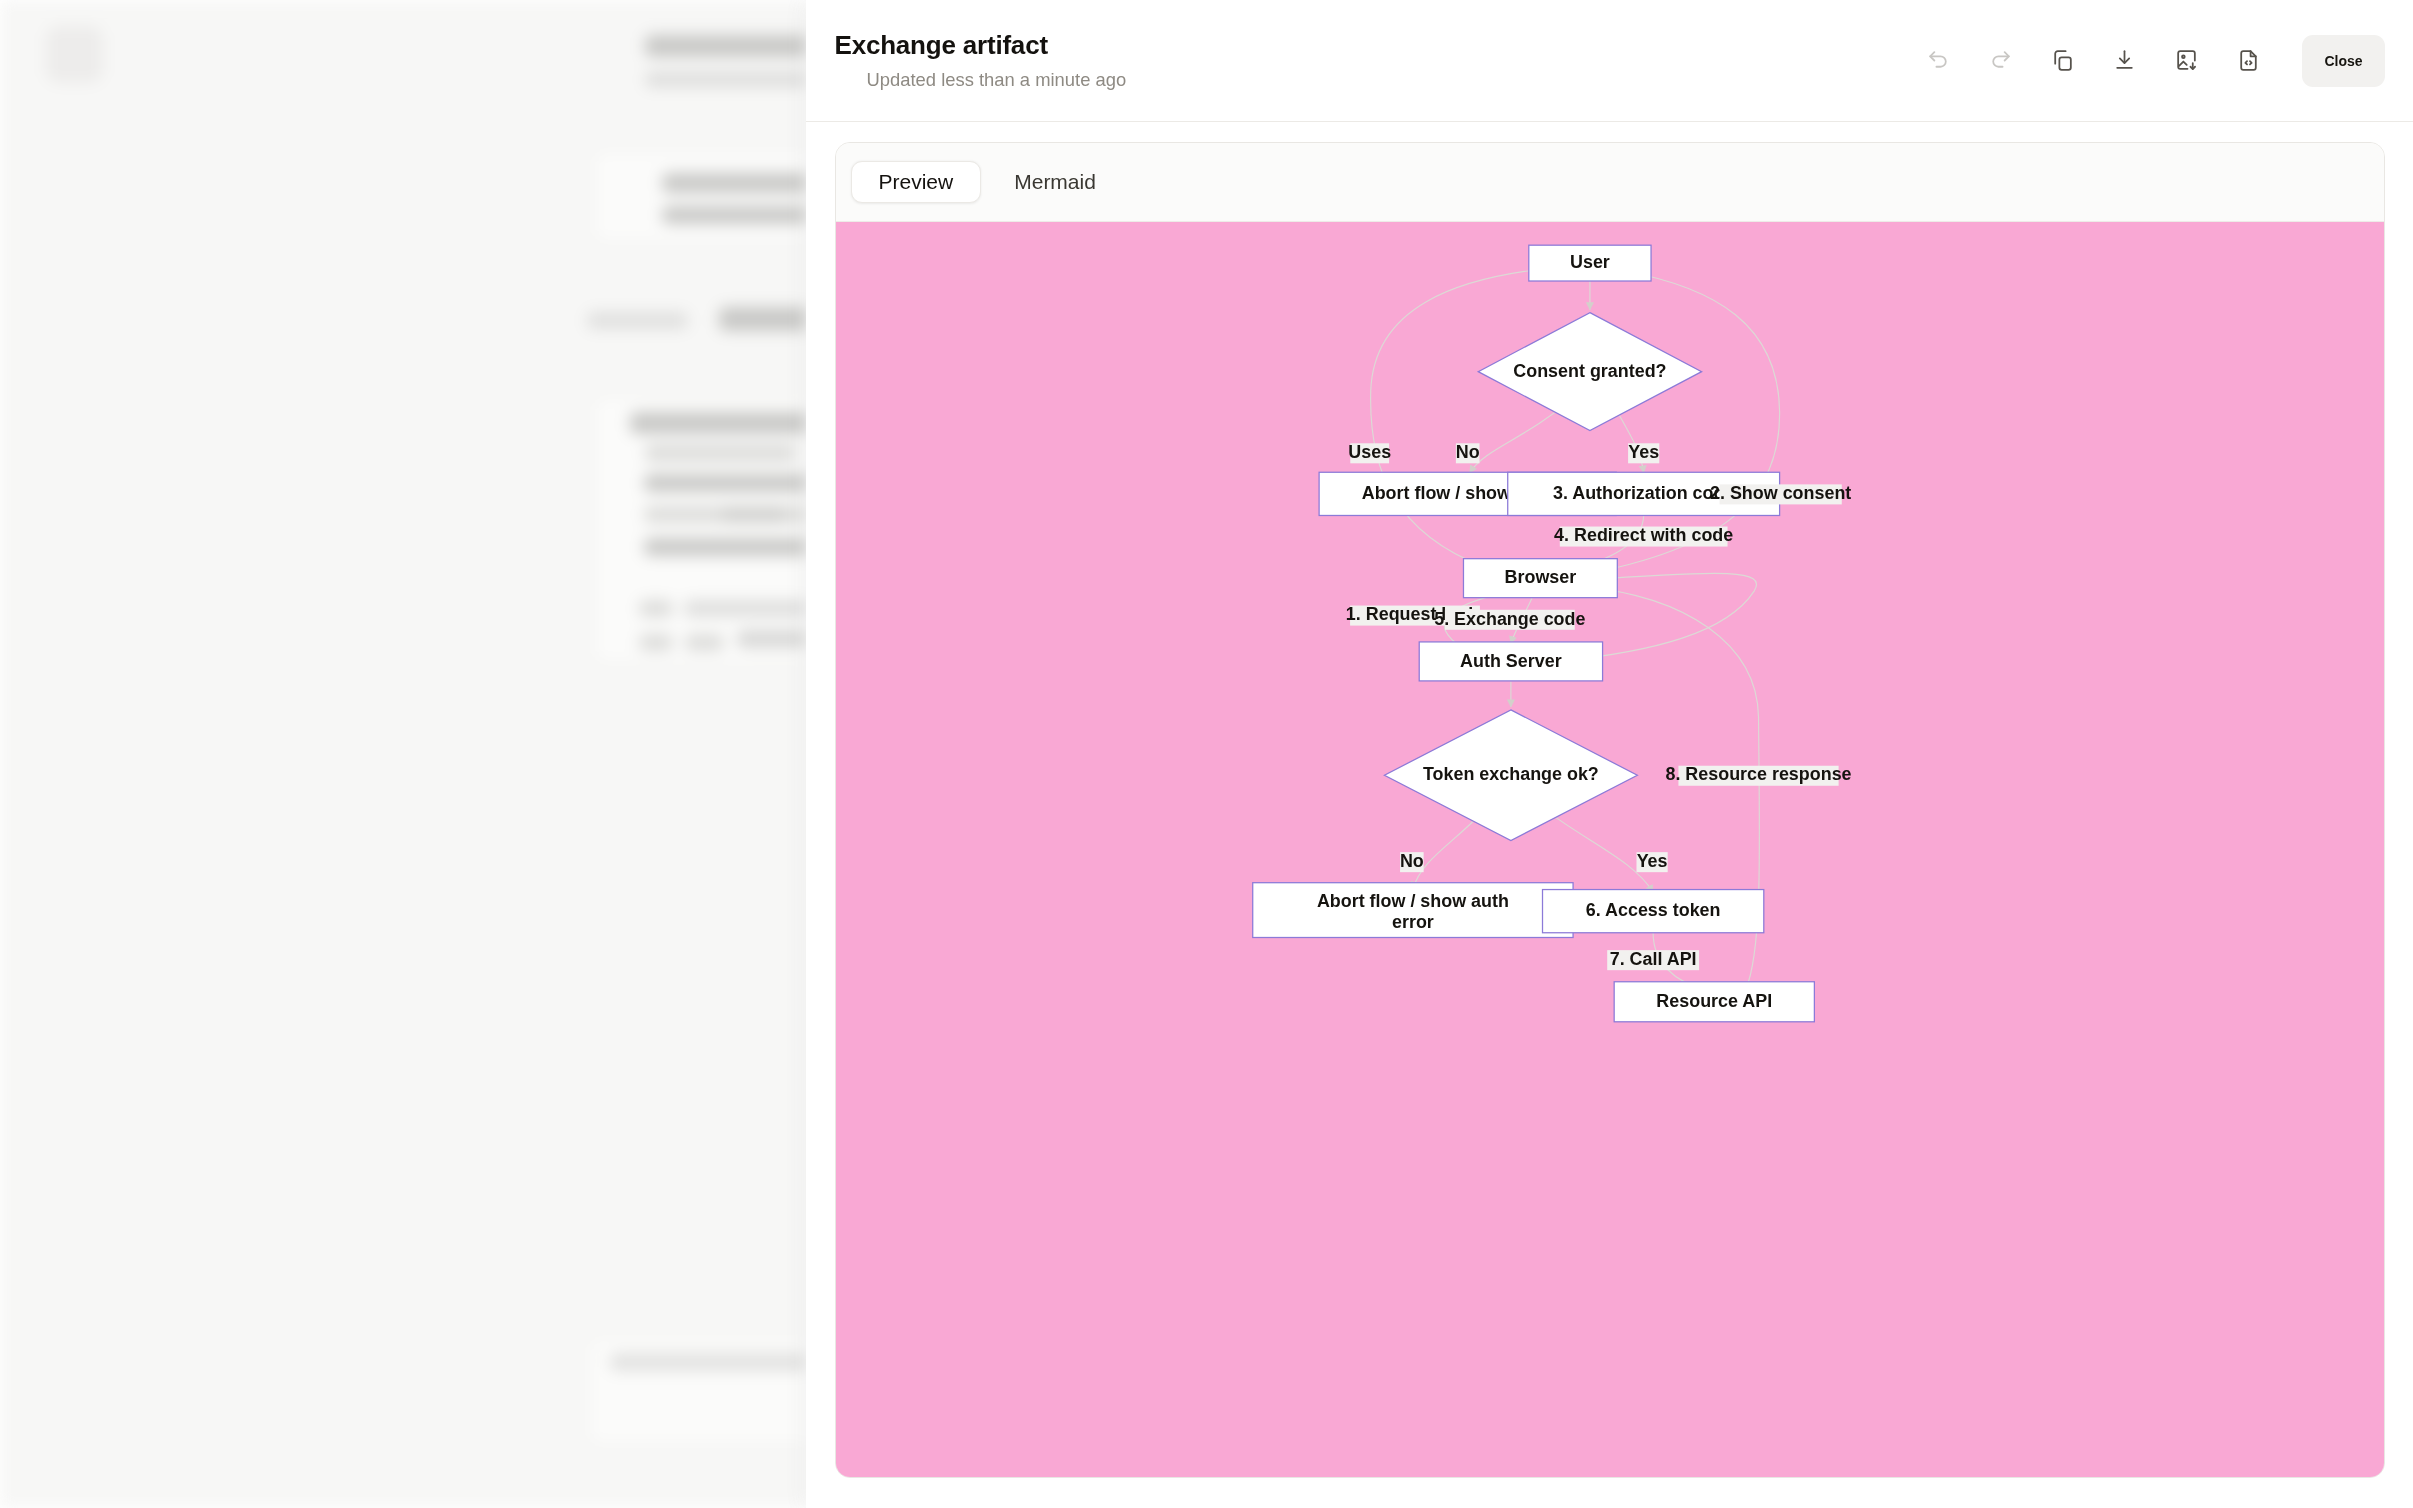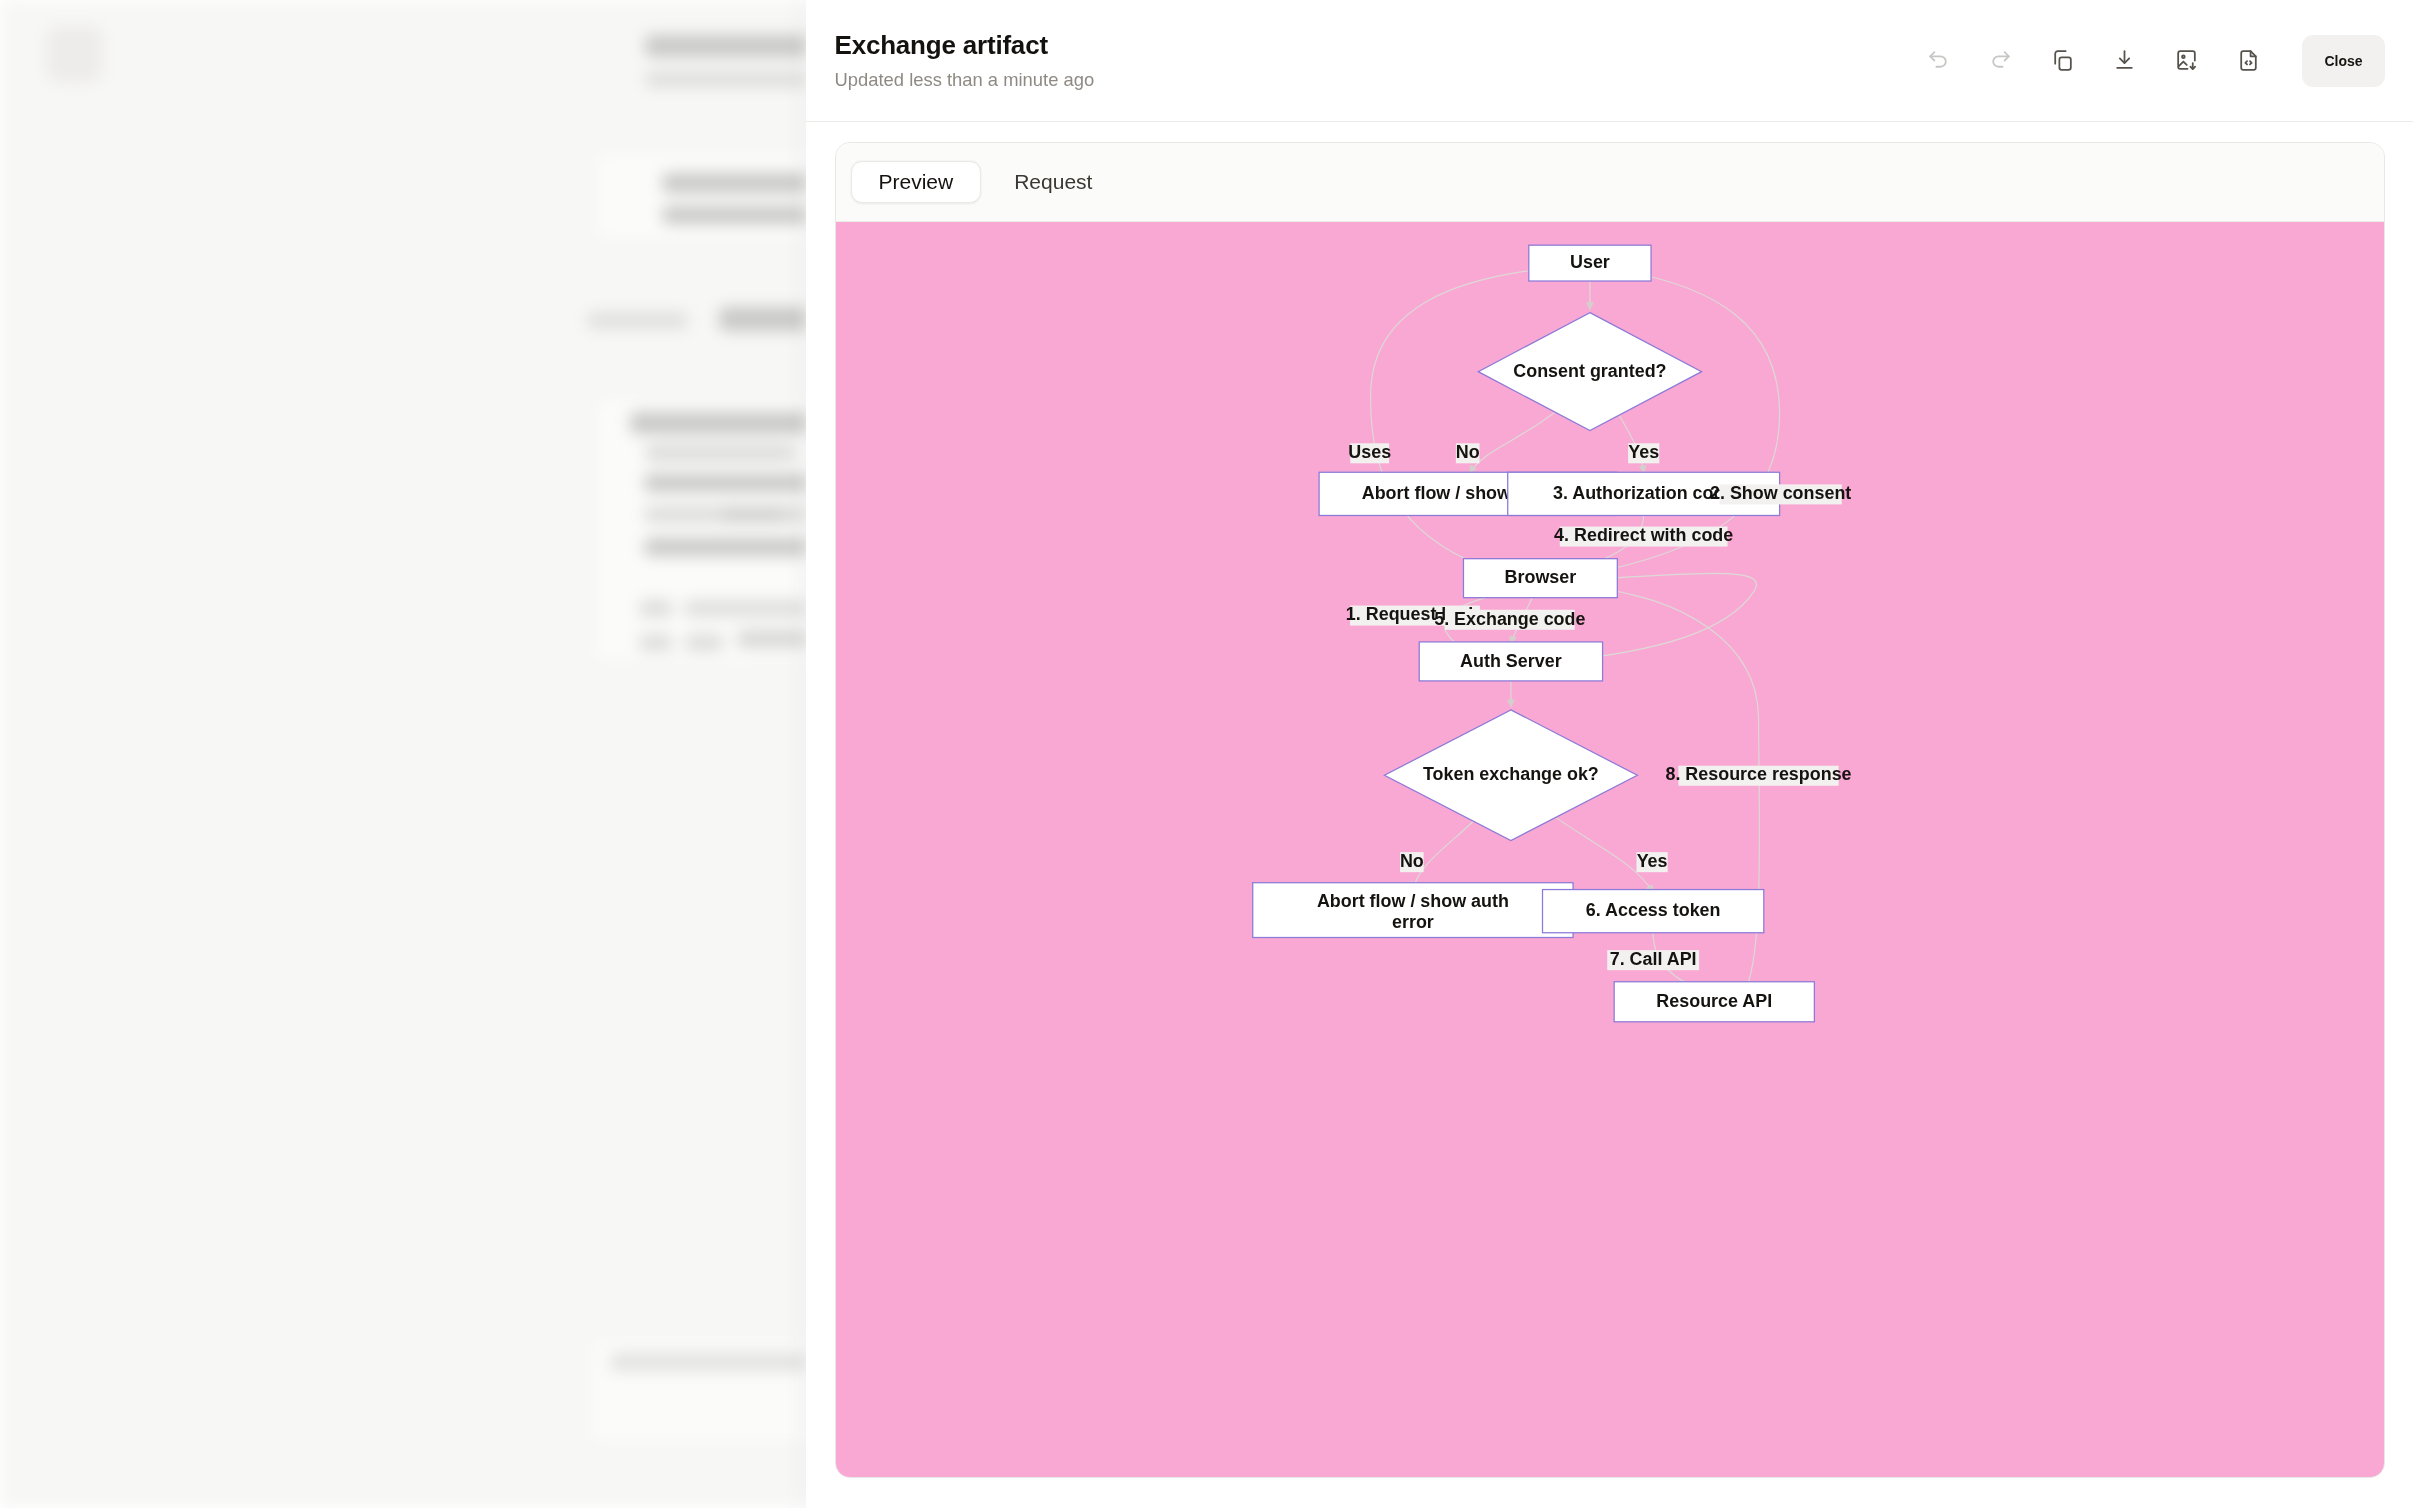--- a/index.html
+++ b/index.html
@@ -38,21 +38,21 @@
     height:122px; flex:0 0 122px;
     display:flex; align-items:center; padding:0 28.5px 0 28.5px;
     border-bottom:0.8px solid #eceae6;
   }
   .header-text { flex:1 1 auto; }
   #artifact-title {
     font-size:26px; font-weight:700; color:#14120f; letter-spacing:-0.2px;
     line-height:1.15;
   }
   #artifact-subtitle {
-    font-size:18.4px; color:#8e8a83; margin-top:8.4px; line-height:1.15;
+    font-size:18.4px; color:#8e8a83; margin-top:8.4px; line-height:1.15;margin-left:32px;
   }
   #header-tools { display:flex; align-items:center; gap:15px; }
   .tool-btn {
     width:47px; height:47px; border-radius:10px; background:transparent;
     display:flex; align-items:center; justify-content:center;
     cursor:pointer;
   }
   .tool-btn svg { display:block; }
   .tool-btn.disabled { opacity:.42; cursor:default; }
   #close-button {
@@ -207,21 +207,21 @@
 
       <button id="close-button">Close</button>
     </div>
   </div>
 
   <div id="panel-body">
     <div id="artifact-card">
 
       <div id="tabbar">
         <div class="tab active">Preview</div>
-        <div class="tab">Request</div>
+        <div class="tab">Mermaid</div>
       </div>
 
       <div id="diagram-viewport">
         <svg id="diagram-svg" width="1550" height="843" viewBox="540 170 1080 800">
           <defs>
             <marker id="arrow" viewBox="0 0 10 10" refX="9" refY="5" markerWidth="7" markerHeight="7" orient="auto-start-reverse">
               <path d="M 0 0 L 10 5 L 0 10 z" fill="#d3d0cb"></path>
             </marker>
           </defs>
 

